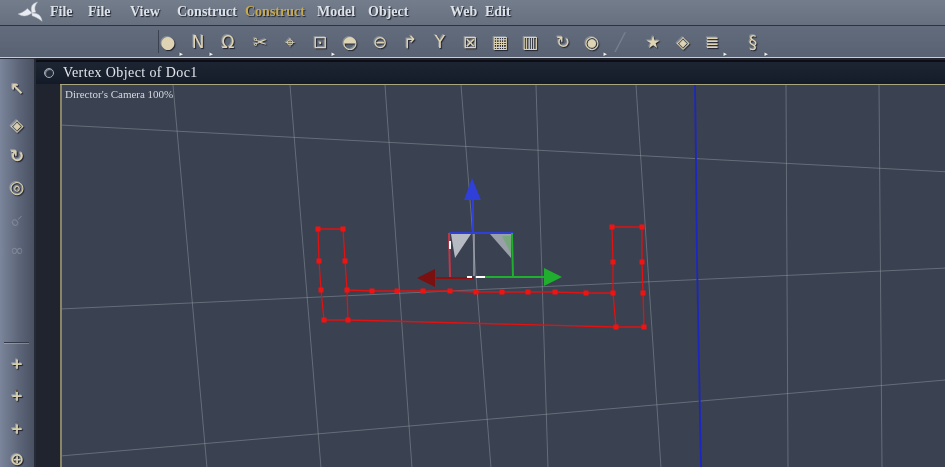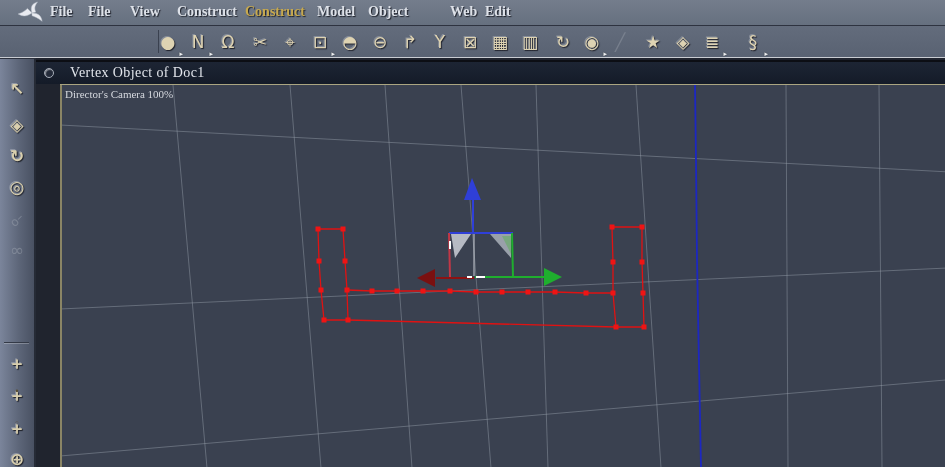--- a/index.html
+++ b/index.html
@@ -45,21 +45,21 @@
   .side-divider{position:absolute;left:4px;top:283px;width:25px;height:1px;background:#343a47;
     box-shadow:0 1px 0 rgba(255,255,255,.25);}
   .g-bot1{top:290px}.g-bot2{top:322px}.g-bot3{top:355px}.g-bot4{top:386px}
   
   .viewport-window{position:absolute;left:36px;top:60px;width:909px;height:407px;}
   .vp-titlebar{position:absolute;left:0;top:0;width:100%;height:24px;box-sizing:border-box;
     background:linear-gradient(#1d2534,#141b28);border-top:2px solid #0c0e14;
     display:flex;align-items:center;}
   .vp-circle{width:8px;height:8px;border-radius:50%;margin-left:8px;background:#242b3a;
     border:1px solid #a7adb8;box-shadow:inset 1px 1px 1px rgba(255,255,255,.5);}
-  .vp-title{margin-left:16px;font-size:14px;color:#e3e6ec;letter-spacing:.4px;}
+  .vp-title{margin-left:9px;font-size:14px;color:#e3e6ec;letter-spacing:.4px;}
   .vp-canvas{position:absolute;left:0;top:24px;width:909px;height:383px;background:#3a4150;
     border-top:1px solid #aaa581;box-sizing:border-box;overflow:hidden;margin-left:24px;}
   .vp-left-edge{position:absolute;left:0;top:0;width:2px;height:383px;background:#8a8565;z-index:3;}
   .camera-label{position:absolute;left:5px;top:3px;font-size:11px;color:#d6d9df;z-index:2;}
   #scene{position:absolute;left:0;top:0;}
 </style>
 </head>
 <body>
 
 <div class="app">

